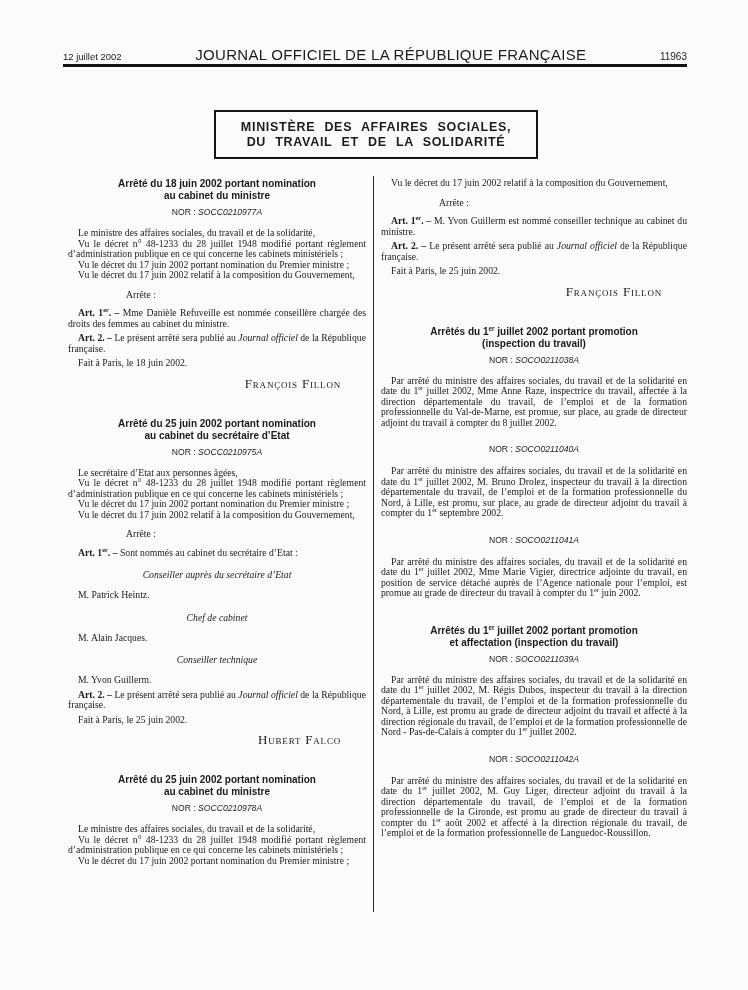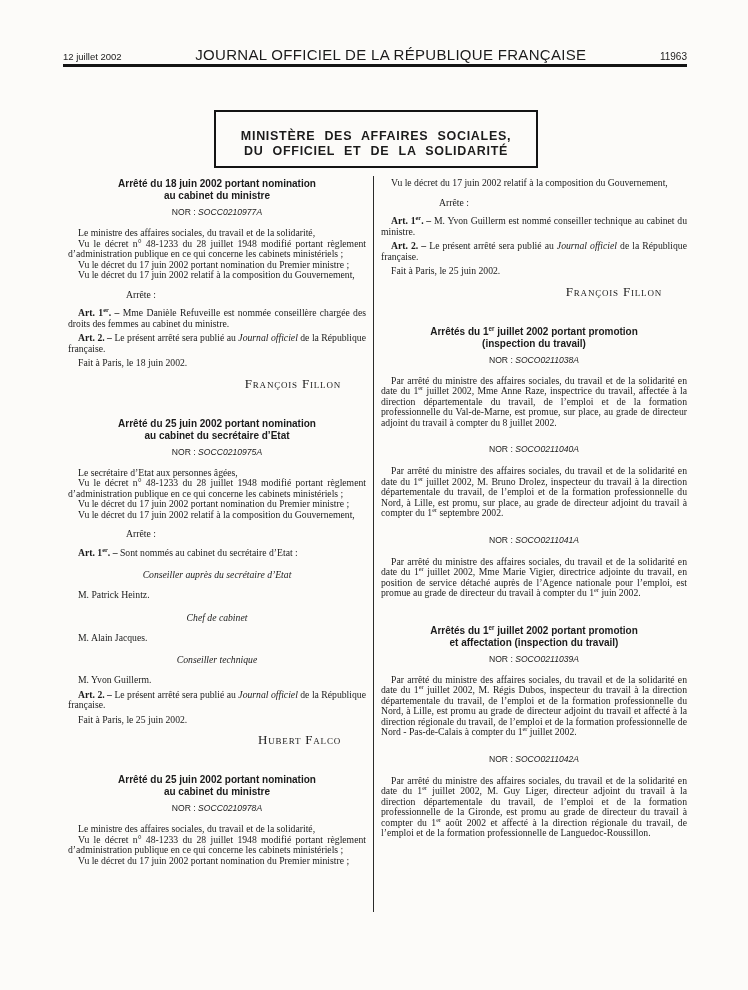--- a/index.html
+++ b/index.html
@@ -14,21 +14,21 @@
   .header { position:absolute; top:46px; left:63px; width:624px;
     display:flex; justify-content:space-between; align-items:baseline;
     font-family:"Liberation Sans","DejaVu Sans",sans-serif; }
   .header-date { font-size:9.5px; }
   .header-journal { font-size:15px; letter-spacing:.3px; }
   .header-pagenum { font-size:10px; }
   .header-rule { position:absolute; top:64px; left:63px; width:624px; height:3px; background:#141414; }
 
   
   .ministry-box { position:absolute; top:110px; left:214px; width:300px;
-    border:2.5px solid #141414; padding:17px 10px 7px; text-align:center;
+    border:2.5px solid #141414; padding:8px 10px 7px; text-align:center;
     font-family:"Liberation Sans","DejaVu Sans",sans-serif; font-weight:bold;
     font-size:12.5px; line-height:15px; letter-spacing:.7px; word-spacing:5px; }
 
   
   .col { position:absolute; top:178px; }
   .col-left  { left:68px;  width:298px; }
   .col-right { left:381px; width:306px; }
   .col-divider { position:absolute; top:176px; left:373px; width:1px; height:736px; background:#2a2a2a; }
 
   
@@ -59,21 +59,21 @@
 
   <div class="header">
     <span class="header-date">12 juillet 2002</span>
     <span class="header-journal">JOURNAL OFFICIEL DE LA RÉPUBLIQUE FRANÇAISE</span>
     <span class="header-pagenum">11963</span>
   </div>
   <div class="header-rule"></div>
 
   <div class="ministry-box">
     <div>MINISTÈRE DES AFFAIRES SOCIALES,</div>
-    <div>DU OFFICIEL ET DE LA SOLIDARITÉ</div>
+    <div>DU TRAVAIL ET DE LA SOLIDARITÉ</div>
   </div>
 
   <div class="col-divider"></div>
 
   <div class="col col-left">
 
     <div class="article">
       <div class="art-title">
         <div>Arrêté du 18 juin 2002 portant nomination</div>
         <div>au cabinet du ministre</div>

